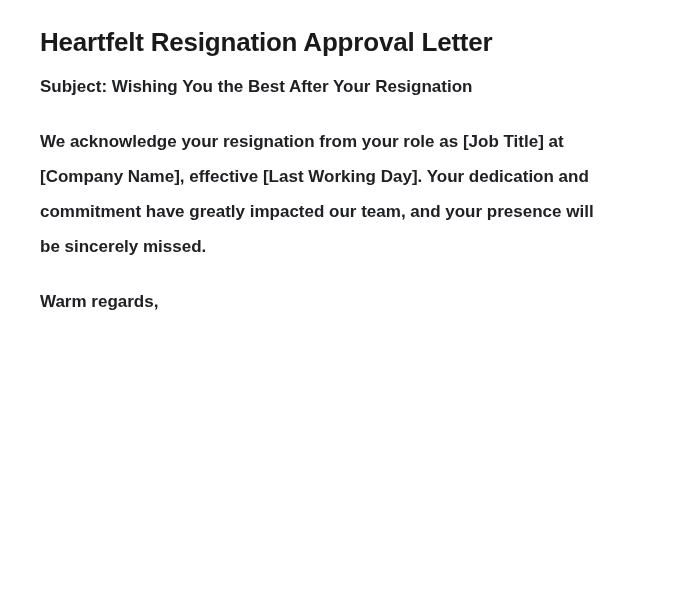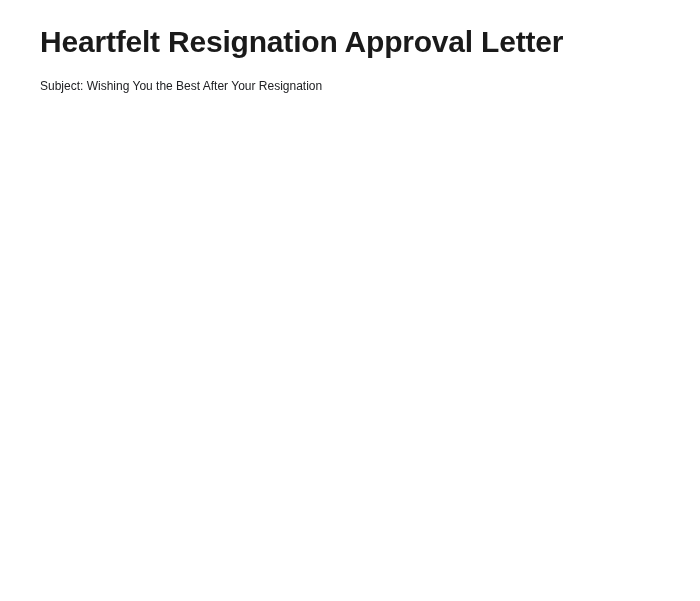--- a/index.html
+++ b/index.html
@@ -12,40 +12,42 @@
     width: 700px;
     height: 601px;
     overflow: hidden;
     background: var(--bg, #ffffff);
     font-family: "Liberation Sans", "DejaVu Sans", sans-serif;
     box-sizing: border-box;
     padding: 27px 40px 0 40px;
   }
   .letter-title {
     margin: 0 0 12px 0;
-    font-size: 30px;
+    font-size: 26px;
     line-height: 30px;
     font-weight: 700;
     color: var(--title-color, #1a1a1a);
     letter-spacing: -0.2px;
   }
   .letter-par {
     margin: 0 0 20px 0;
     max-width: 565px;
-    font-size: 12px;
+    font-size: 17px;
     line-height: 35px;
-    font-weight: 400;
+    font-weight: 700;
     color: var(--body-color, #202124);
   }
 </style>
 </head>
 <body>
 
 <div class="page">
   <h1 class="letter-title">Heartfelt Resignation Approval Letter</h1>
 
   <p class="letter-par">Subject: Wishing You the Best After Your Resignation</p>
 
 
+  <p class="letter-par">We acknowledge your resignation from your role as [Job Title] at [Company Name], effective [Last Working Day]. Your dedication and commitment have greatly impacted our team, and your presence will be sincerely missed.</p>
 
 
+  <p class="letter-par">Warm regards,</p>
 
 </div>
 
 </body></html>

